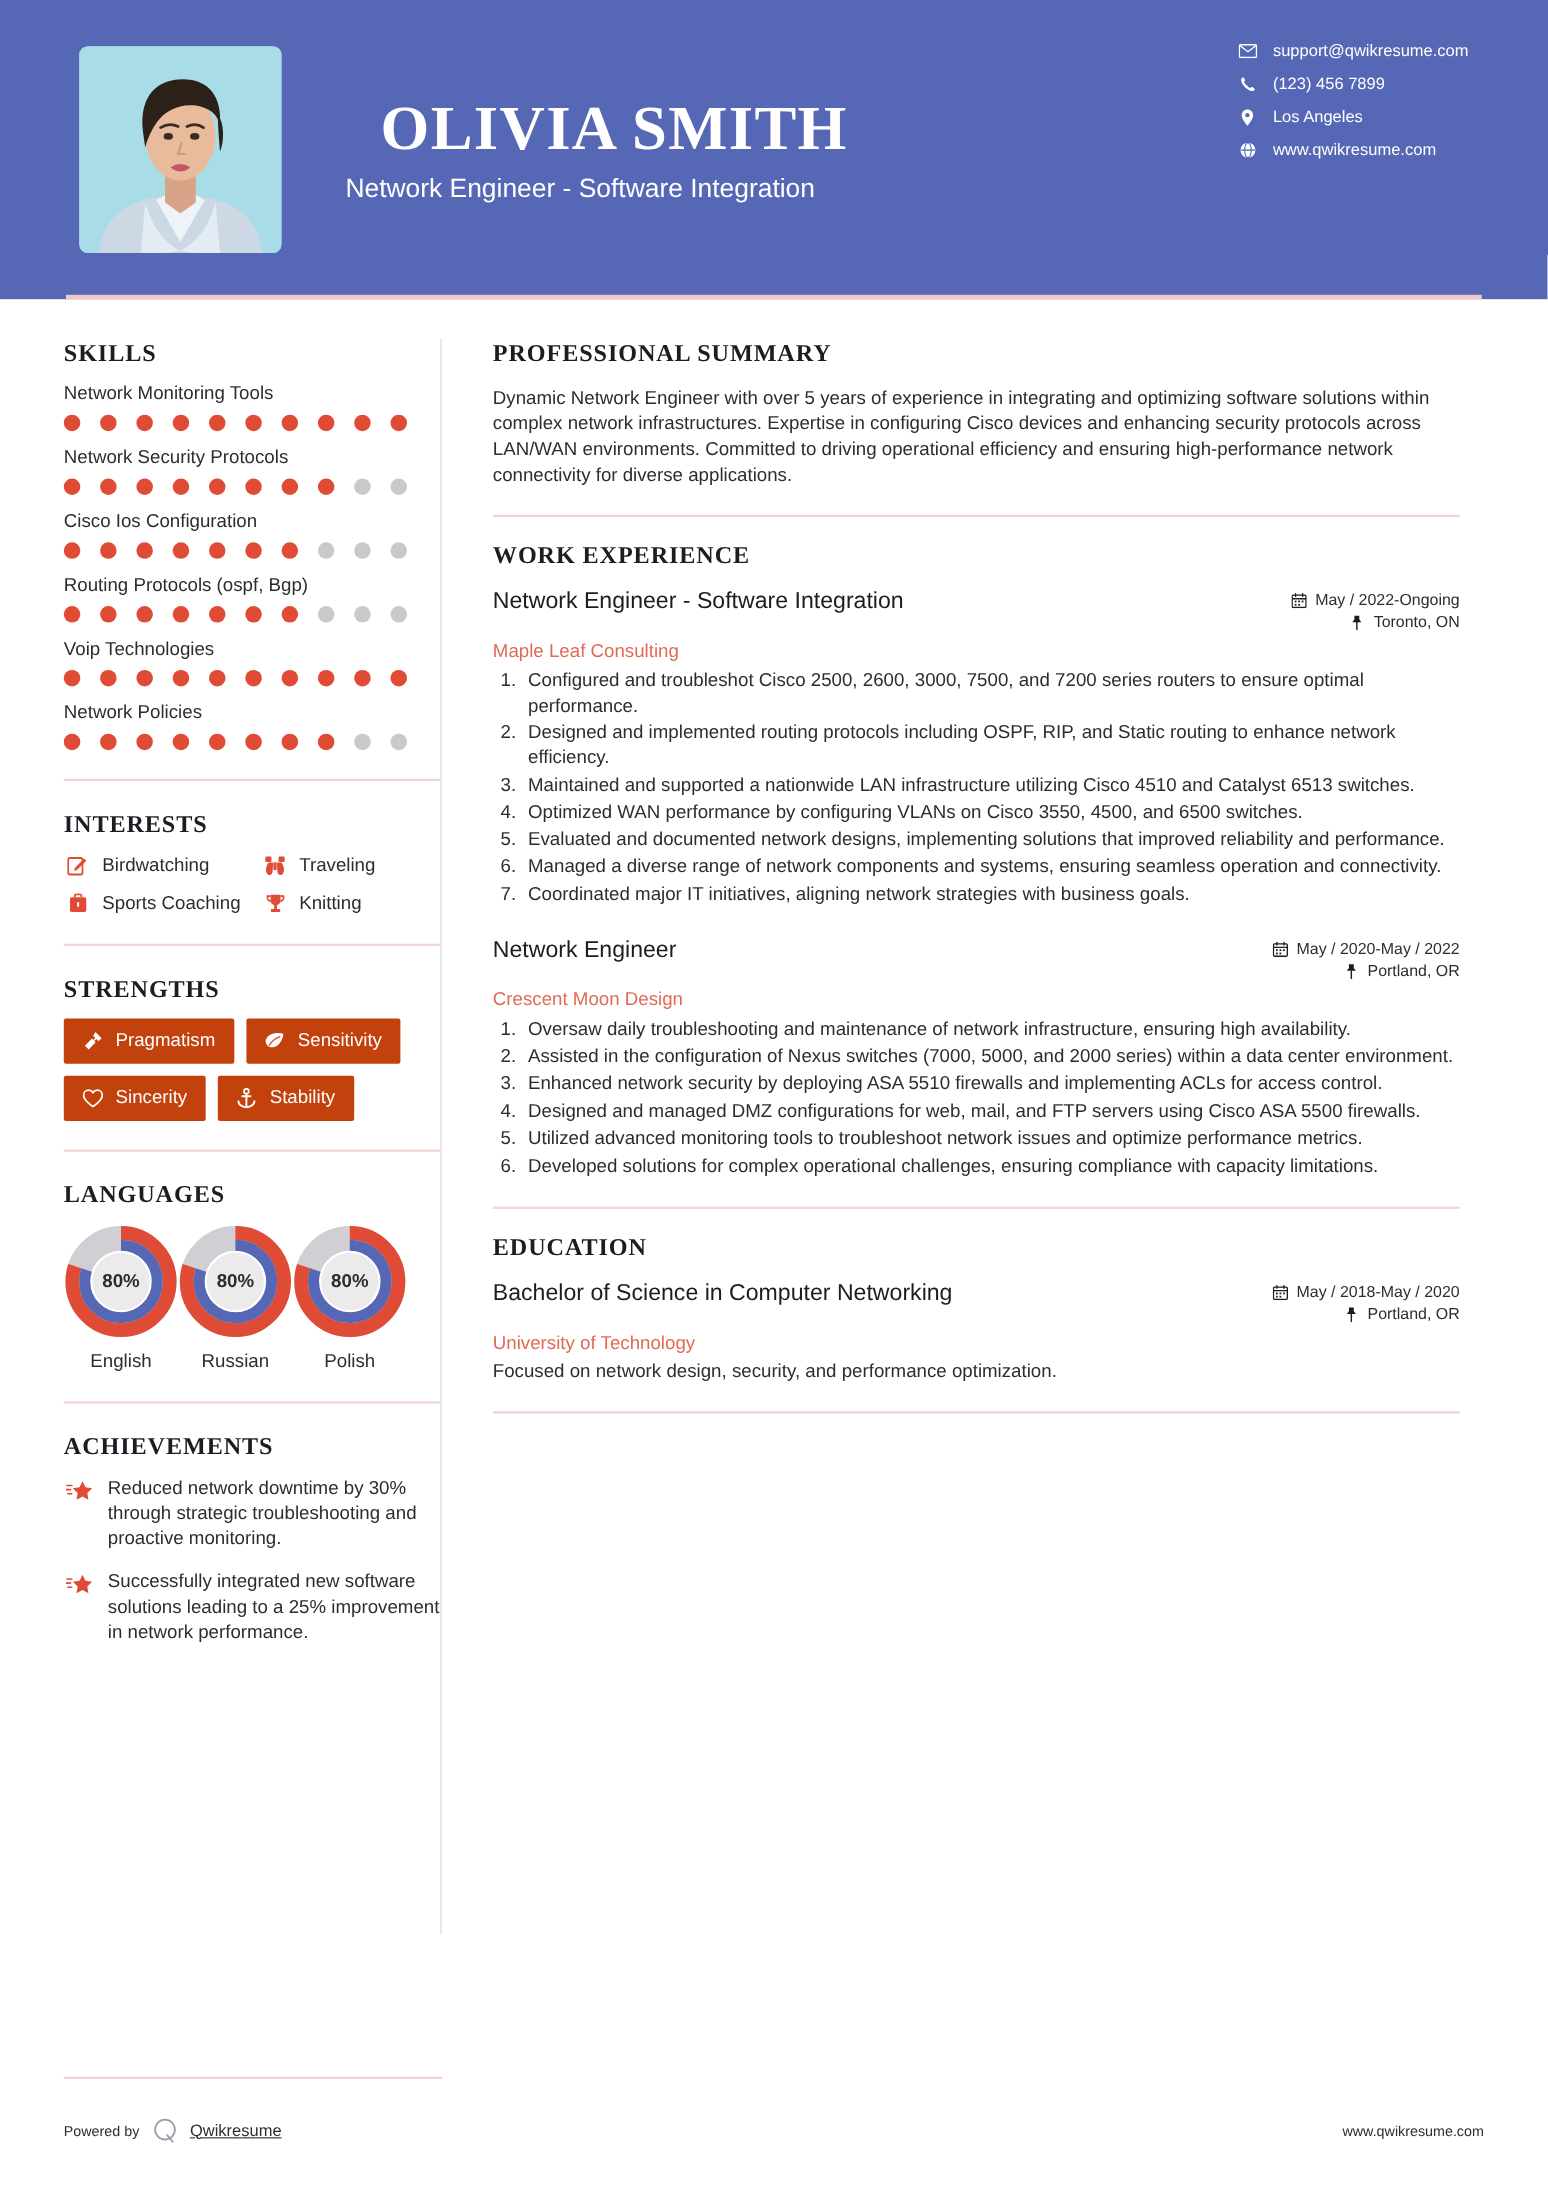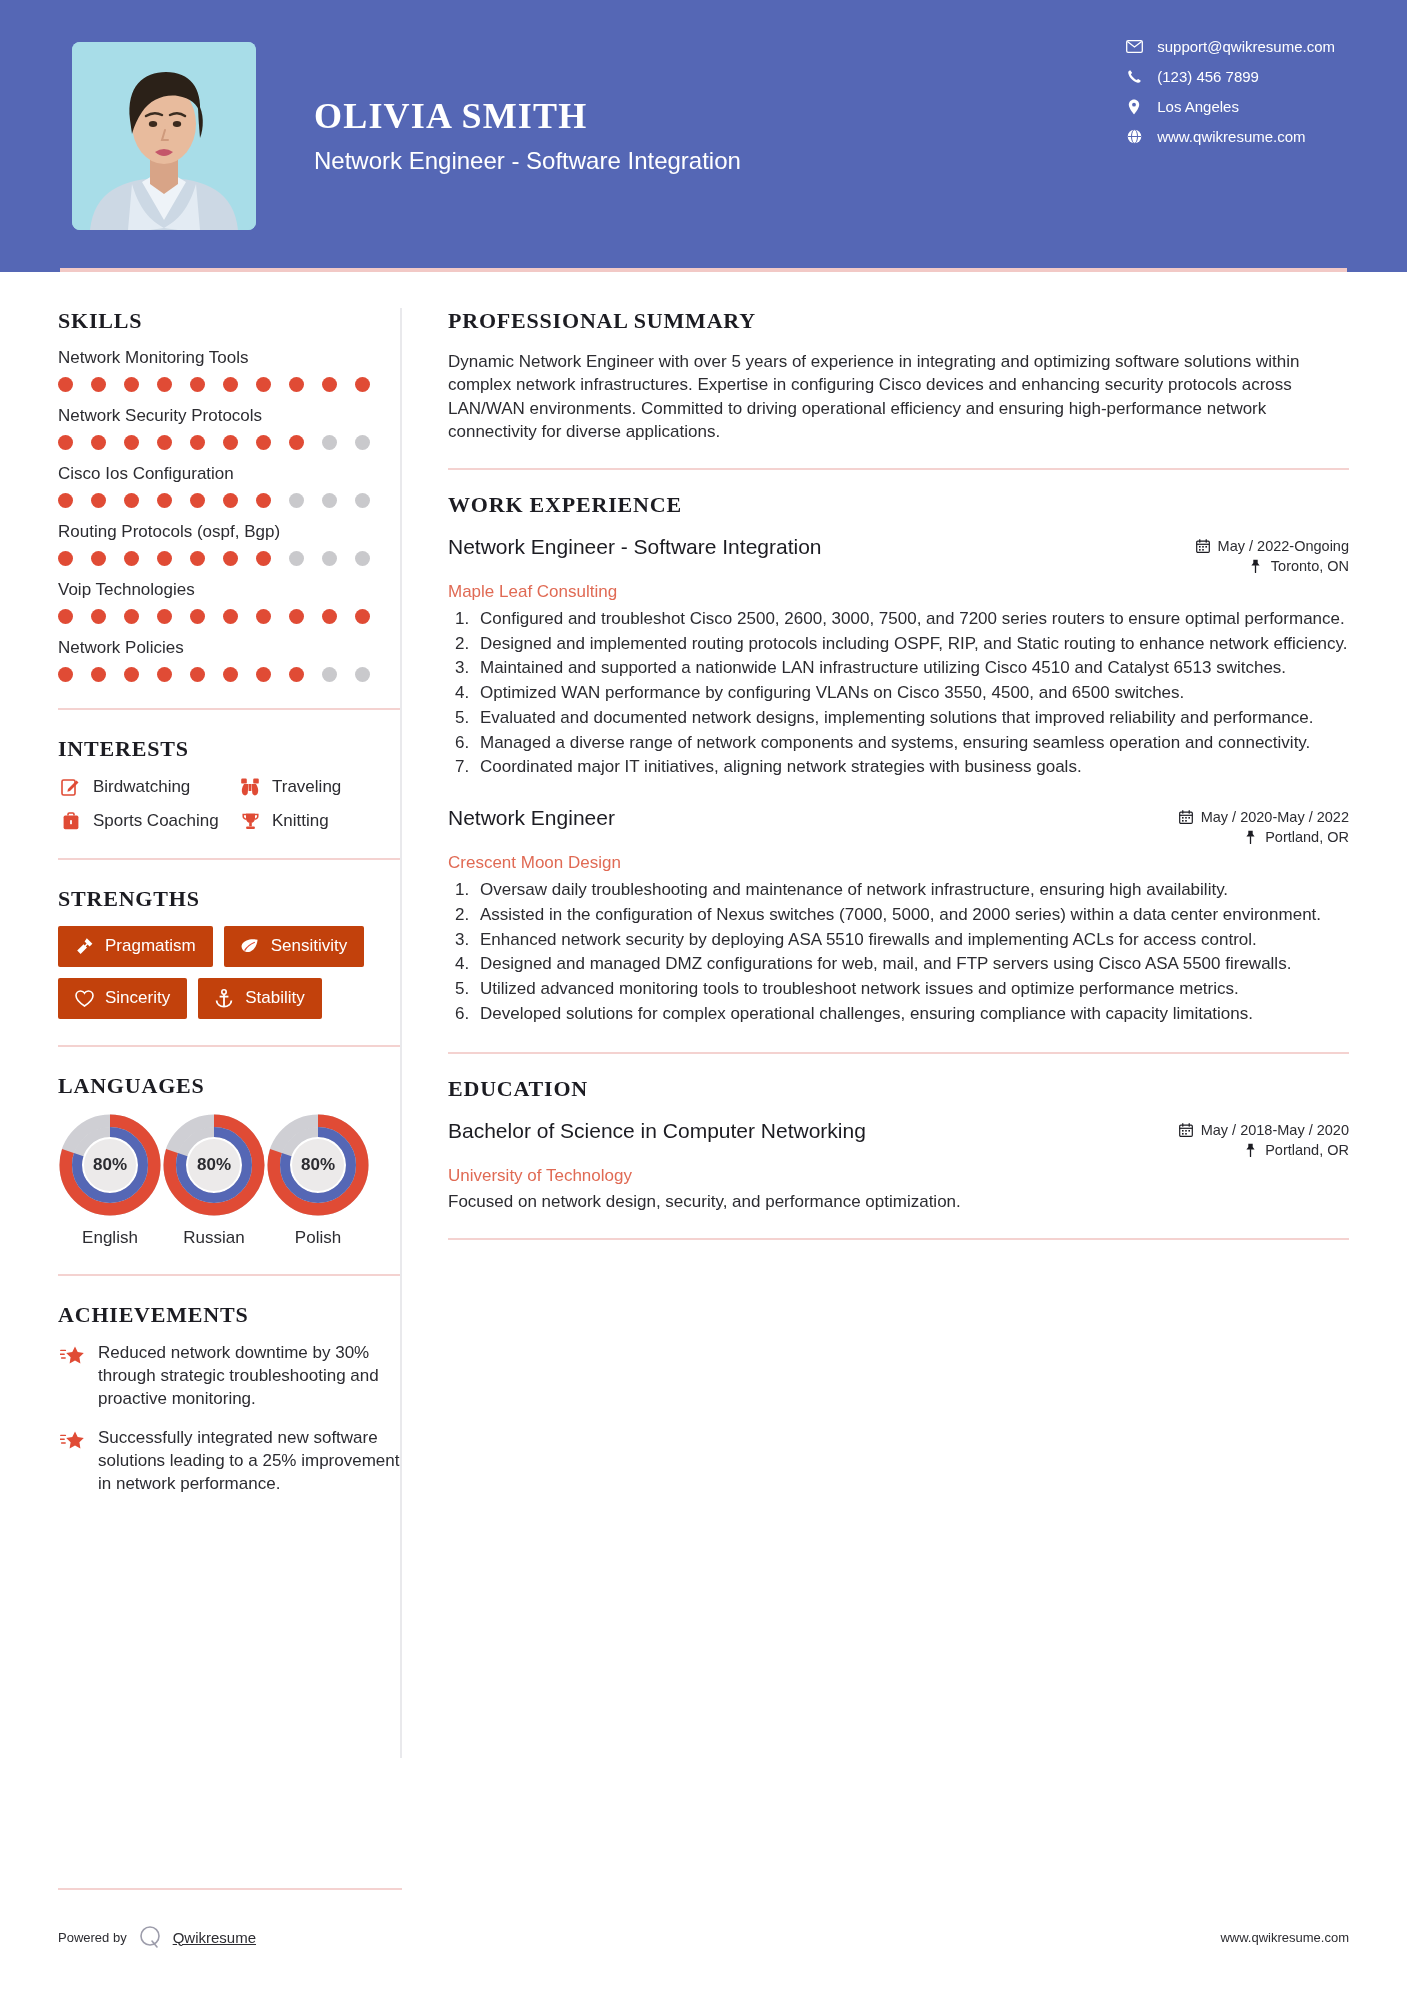--- a/index.html
+++ b/index.html
@@ -33,24 +33,25 @@
     background: #a8dde8;
     flex: none;
     position: relative;
   }
   .photo-svg { display:block; width:100%; height:100%; }
 
   .name-block { margin-left: 58px; }
   .name {
     font-family: "Liberation Serif", serif;
     font-weight: bold;
-    font-size: 36px;
+    font-size: 57px;
     letter-spacing: 1.2px;
     color: #ffffff;
     line-height: 1.1;
+    margin-left: 32px;
   }
   .job-title {
     font-size: 24px;
     color: #ffffff;
     margin-top: 10px;
     font-weight: 400;
   }
 
   .contact {
     position: absolute;
@@ -88,21 +89,21 @@
   }
   .col-div {
     width: 2px;
     background: #e9e9ec;
     margin: 36px 0 0 0;
     align-self: stretch;
     min-height: 1450px;
   }
   .right-col {
     flex: 1;
-    padding: 36px 58px 0 46px;
+    padding: 36px 80px 0 46px;
   }
 
   .sec-title {
     font-family: "Liberation Serif", serif;
     font-weight: bold;
     font-size: 22px;
     letter-spacing: 0.8px;
     color: #1c1c22;
     margin-bottom: 14px;
   }

